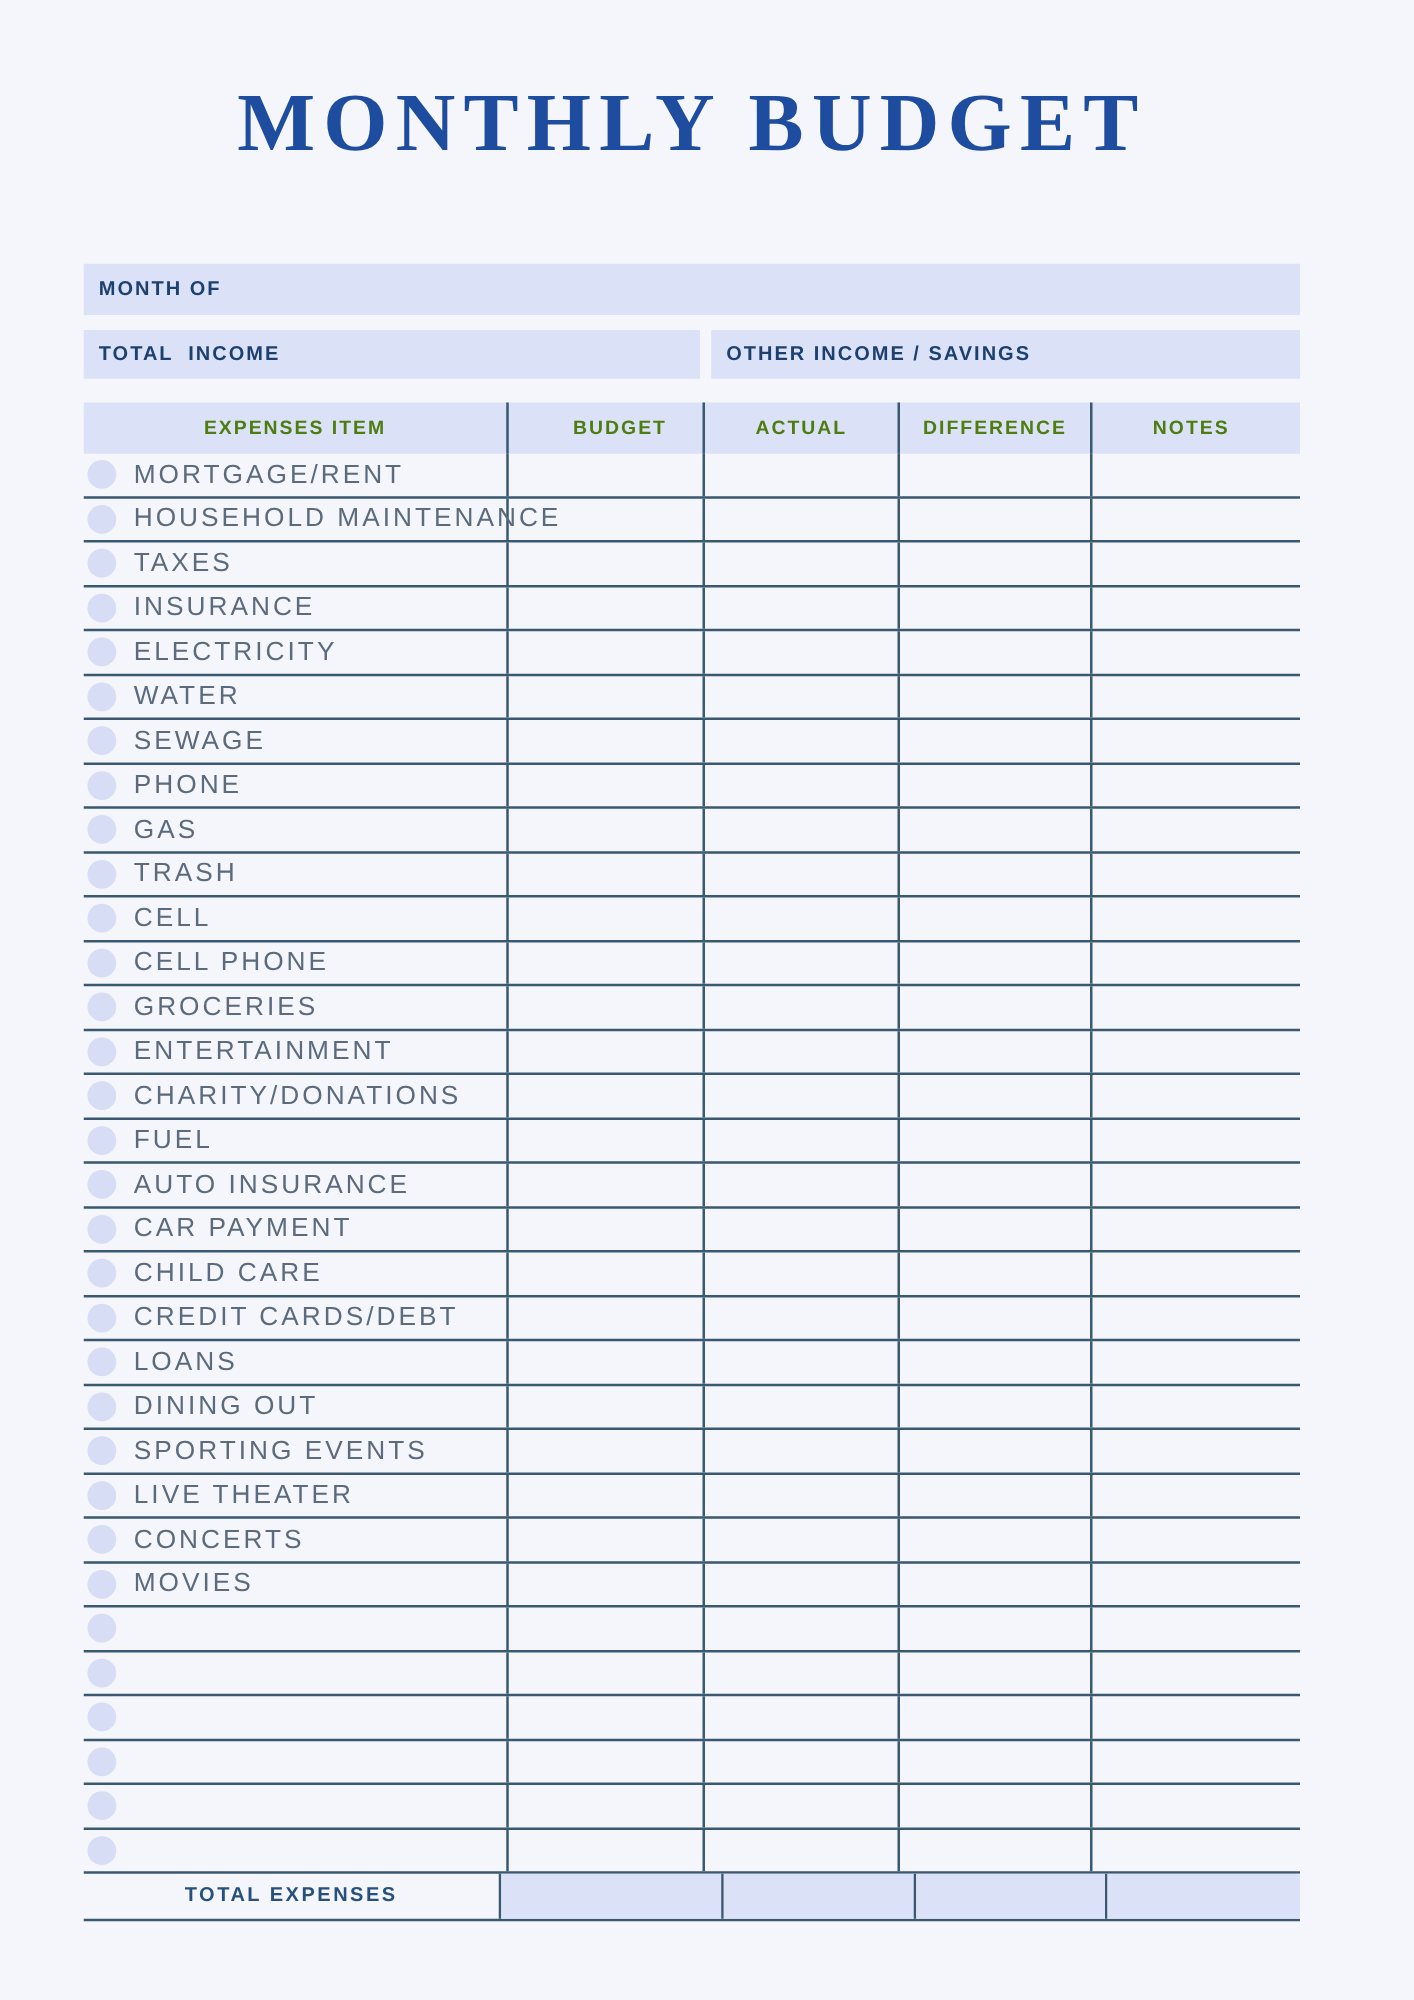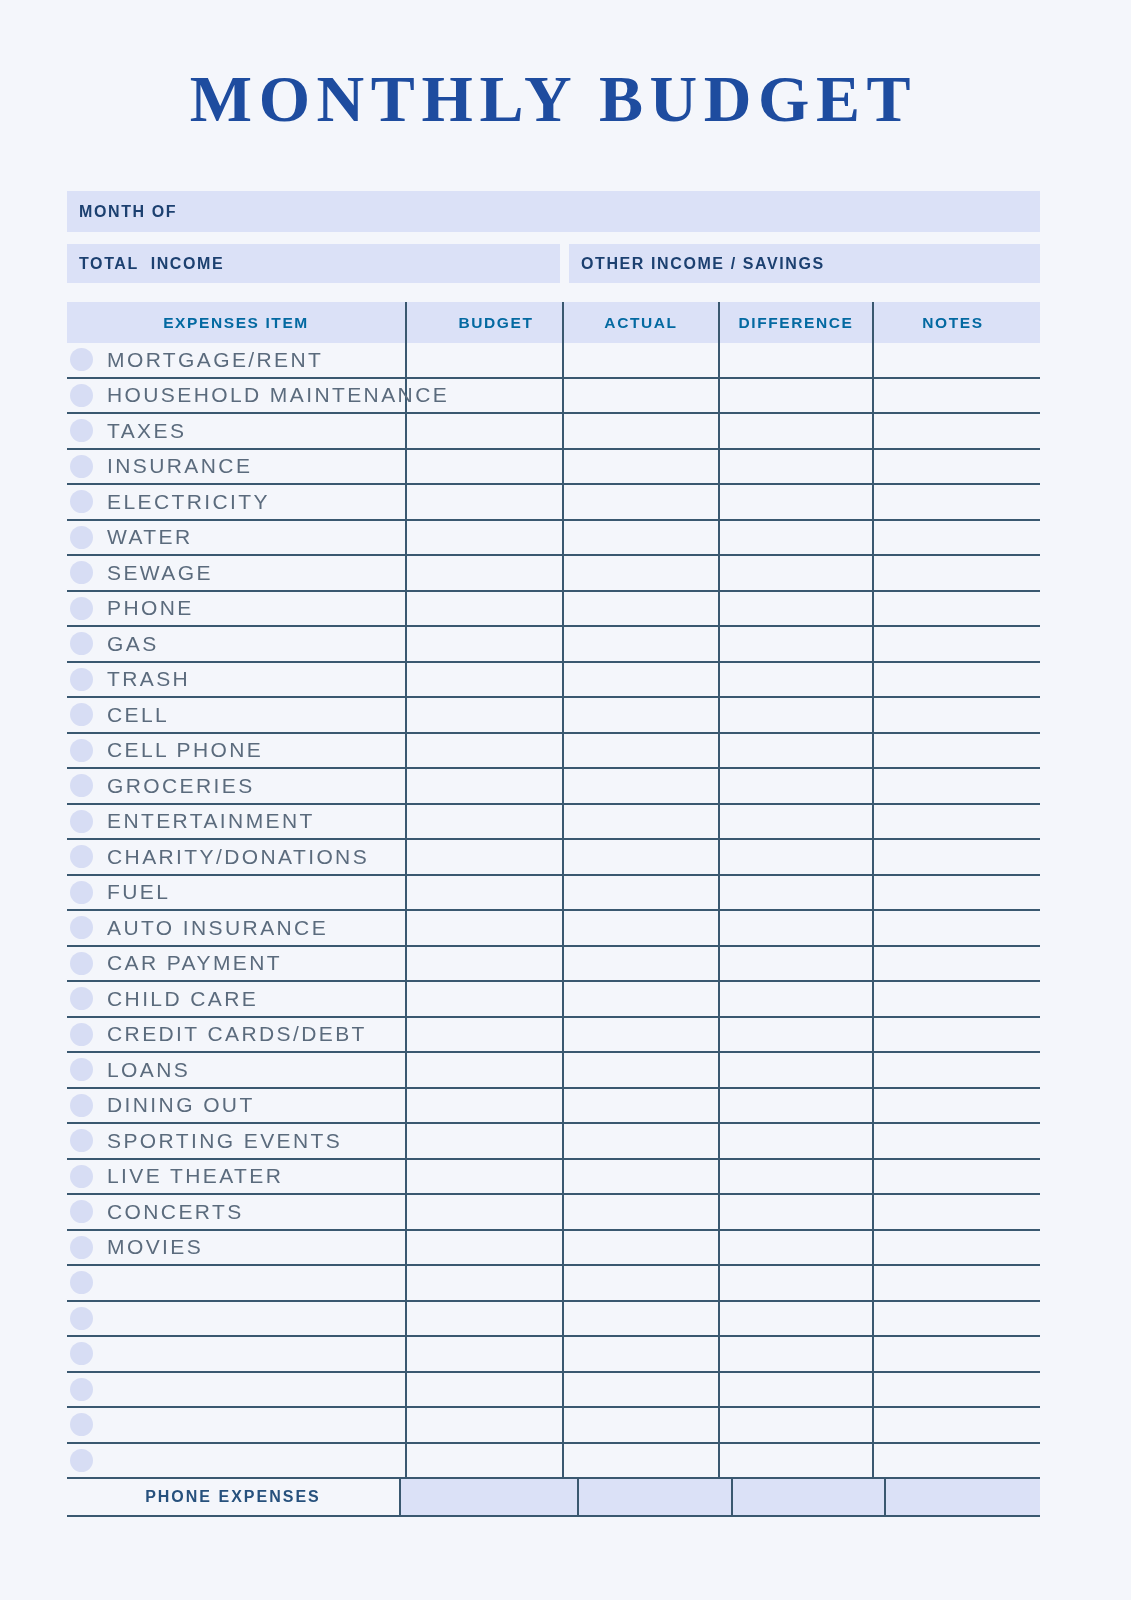--- a/index.html
+++ b/index.html
@@ -36,21 +36,21 @@
     box-sizing:border-box;
     padding-left:12px;
   }
   .bar-label{
     font-weight:bold;
     font-size:16px;
     letter-spacing:1.6px;
     color:#1c4070;
     white-space:pre;
   }
-  .month-bar{margin-top:48px;}
+  .month-bar{margin-top:68px;}
   .income-row{
     margin-top:12px;
     display:flex;
     gap:9px;
   }
   .income-row .bar{height:39px;}
   .bar.total-income{width:493px;box-sizing:border-box;justify-content:flex-end;}
   .bar.other-income{width:471px;box-sizing:border-box;}
   .fill-space{flex:1;}
   
@@ -62,21 +62,21 @@
     display:flex;
     background:#dbe1f7;
     height:41px;
   }
   .thead .cell{
     display:flex;align-items:center;justify-content:center;
     box-sizing:border-box;
     font-weight:bold;
     font-size:15.5px;
     letter-spacing:1.6px;
-    color:#0369a1;
+    color:#4d7c0f;
   }
   .trow{
     display:flex;
     height:35.5px;
     box-sizing:border-box;
     border-bottom:2px solid #3a5870;
   }
   .trow .cell{box-sizing:border-box;}
   .c1{width:340px;border-right:2px solid #3a5870;display:flex;align-items:center;}
   .c2{width:157px;border-right:2px solid #3a5870;padding-left:23px;}
@@ -494,21 +494,21 @@
     </div>
     <div class="cell c2"></div>
     <div class="cell c3"></div>
     <div class="cell c4"></div>
     <div class="cell c5"></div>
   </div>
 </div>
 
     <div class="total-row">
       <div class="cell c1">
-        <span class="total-label">PHONE EXPENSES</span>
+        <span class="total-label">TOTAL EXPENSES</span>
       </div>
       <div class="cell c2 filled"></div>
       <div class="cell c3 filled"></div>
       <div class="cell c4 filled"></div>
       <div class="cell c5 filled"></div>
     </div>
 
   </div>
 </div>
 

